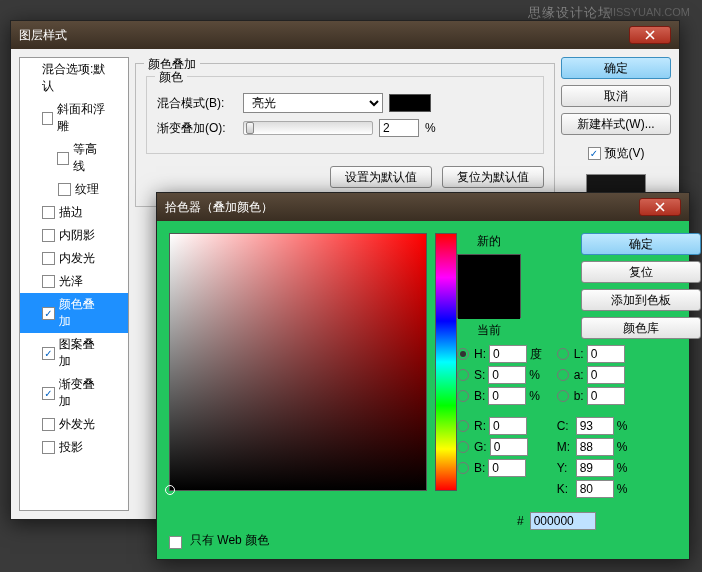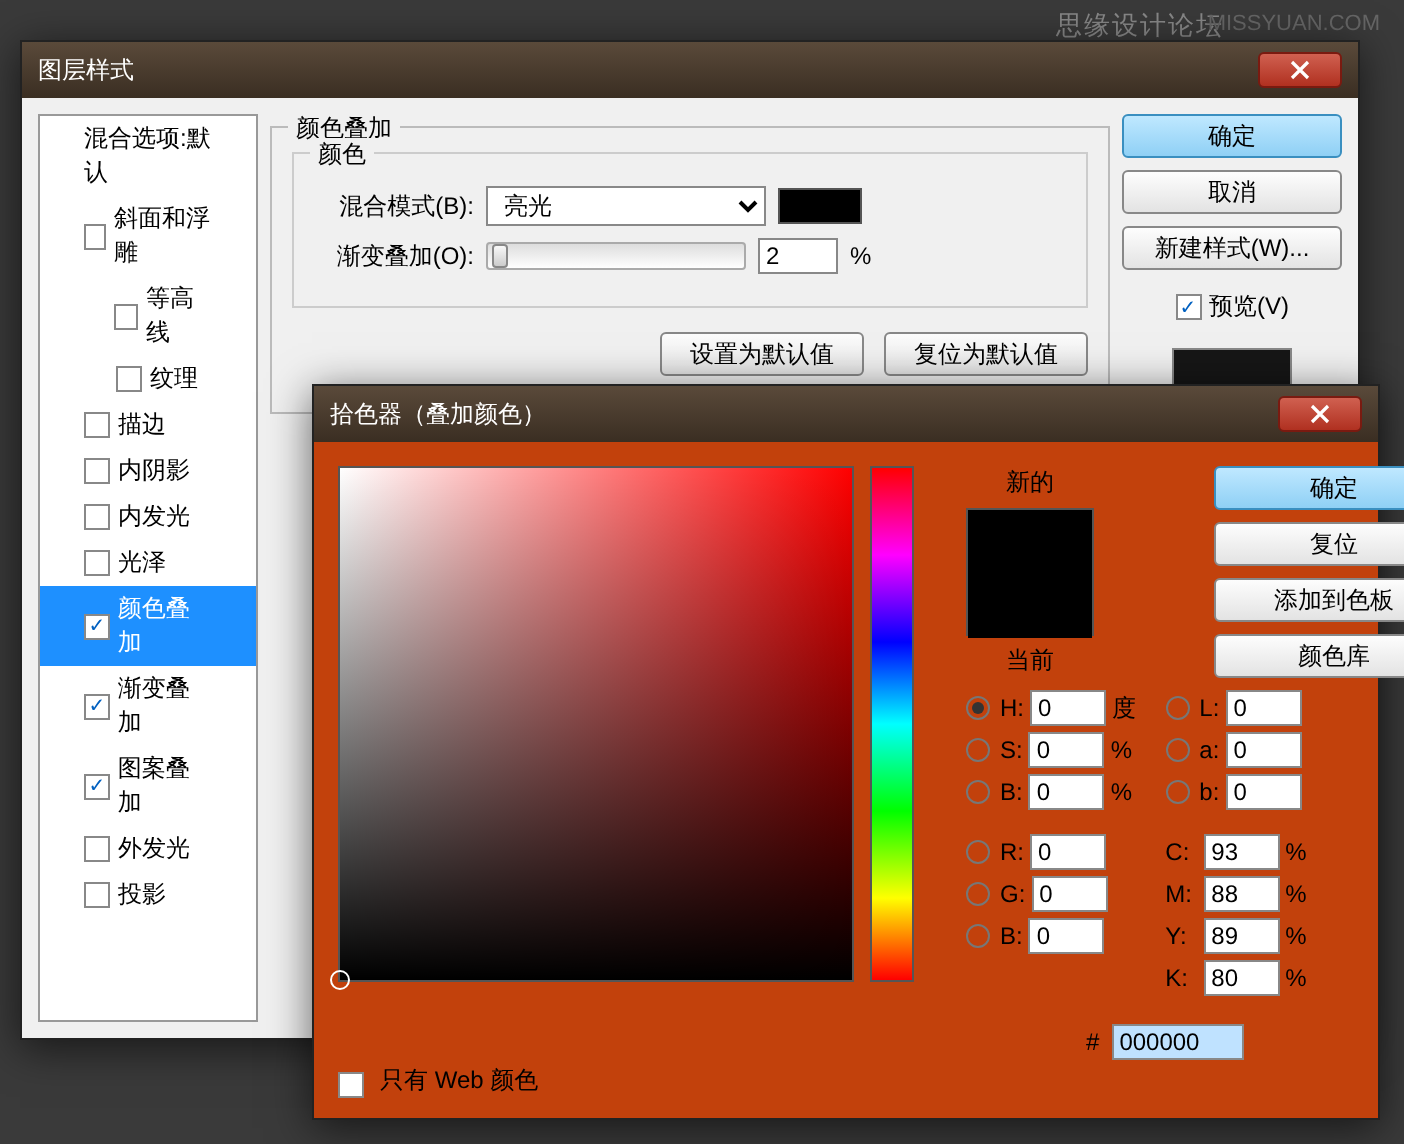--- a/index.html
+++ b/index.html
@@ -1,51 +1,51 @@
 <!DOCTYPE html>
 <html><head>
 <meta charset="utf-8">
 <style>
 *{box-sizing:border-box;margin:0;padding:0;font-family:"Microsoft YaHei",SimSun,sans-serif;font-size:12px}
 body{background:#3a3a3a;width:702px;height:572px;position:relative;overflow:hidden}
 .watermark{position:absolute;top:4px;right:90px;color:#888;font-size:13px;letter-spacing:1px}
 .watermark2{position:absolute;top:6px;right:12px;color:#666;font-size:11px}
-.dlg{position:absolute;background:#c2410c;border:1px solid #222;box-shadow:0 4px 20px rgba(0,0,0,.6)}
+.dlg{position:absolute;background:#22c55e;border:1px solid #222;box-shadow:0 4px 20px rgba(0,0,0,.6)}
 .titlebar{height:28px;background:linear-gradient(#5a4a3a,#3a2e22);color:#fff;display:flex;align-items:center;padding:0 8px;position:relative}
 .titlebar .title{flex:1}
 .closebtn{width:42px;height:18px;background:linear-gradient(#d06050,#b03020);border:1px solid #7a1a10;border-radius:3px;display:flex;align-items:center;justify-content:center;color:#fff;cursor:pointer}
 .closebtn svg{width:10px;height:10px}
 .dlg-body{background:#f0f0f0;padding:8px;display:flex;gap:6px}
 .styles-list{width:110px;border:1px solid #999;background:#fff}
 .styles-list .hdr{background:#e8e8e8;padding:4px 6px;border-bottom:1px solid #ccc}
 .styles-list .row{padding:3px 22px;display:flex;align-items:center;gap:4px;cursor:pointer}
 .styles-list .row.sel{background:#1e90ff;color:#fff}
 .styles-list .row .indent{width:12px}
 .chk{width:13px;height:13px;border:1px solid #888;background:#fff;display:inline-flex;align-items:center;justify-content:center;font-size:10px;color:#0060c0}
 .chk.on::before{content:"✓"}
 .middle{flex:1}
 .group{border:1px solid #bbb;padding:8px 10px 12px;margin-top:6px;position:relative}
 .group-title{position:absolute;top:-8px;left:8px;background:#f0f0f0;padding:0 4px}
 .inner-group{border:1px solid #ccc;padding:10px;margin-top:4px;position:relative}
 .inner-title{position:absolute;top:-8px;left:8px;background:#f0f0f0;padding:0 4px}
 .form-row{display:flex;align-items:center;gap:6px;margin:6px 0}
-.lbl{width:80px;text-align:right}
+.lbl{width:80px;text-align:left}
 select{height:20px;border:1px solid #888;background:#fff;padding:0 4px;width:140px}
 .swatch{width:42px;height:18px;border:1px solid #555;background:#000;cursor:pointer}
 .slider{width:130px;height:14px;background:linear-gradient(#ddd,#fff);border:1px solid #aaa;border-radius:2px;position:relative}
 .slider .thumb{position:absolute;left:2px;top:0;width:8px;height:12px;background:linear-gradient(#f8f8f8,#ccc);border:1px solid #888;border-radius:2px}
 .num-input{width:40px;height:18px;border:1px solid #888;padding:0 3px;background:#fff}
 .btn{height:22px;padding:0 14px;background:linear-gradient(#fdfdfd,#e3e3e3);border:1px solid #888;border-radius:3px;cursor:pointer;display:inline-flex;align-items:center;justify-content:center}
 .btn.primary{background:linear-gradient(#bfe8ff,#8fd0f5);border-color:#3a8fc0}
 .rightcol{width:110px;display:flex;flex-direction:column;gap:6px;align-items:stretch}
 .rightcol .btn{width:100%}
 .preview-chk{display:flex;align-items:center;gap:4px;justify-content:center;margin-top:4px}
 .preview-sw{width:60px;height:42px;border:1px solid #888;background:#161616;margin:6px auto 0}
 
-.cp-body{padding:12px;display:flex;gap:26px}
+.cp-body{padding:12px;display:flex;gap:0}
 .cp-left{display:flex;gap:8px}
 .sv-box{width:258px;height:258px;border:1px solid #555;background:linear-gradient(to top,#000,rgba(0,0,0,0)),linear-gradient(to right,#fff,#ff0000);position:relative;cursor:crosshair}
 .sv-cursor{position:absolute;width:10px;height:10px;border:1px solid #fff;border-radius:50%;left:-5px;bottom:-5px}
 .hue{width:22px;height:258px;border:1px solid #555;background:linear-gradient(to bottom,#f00 0%,#f0f 17%,#00f 34%,#0ff 50%,#0f0 67%,#ff0 84%,#f00 100%);position:relative;cursor:pointer}
 .cp-mid{display:flex;flex-direction:column;align-items:center;gap:4px}
 .color-compare{width:64px;height:64px;border:1px solid #555}
 .color-compare .new{height:32px;background:#000}
 .color-compare .cur{height:32px;background:#000}
 .cp-right{width:170px;display:flex;flex-direction:column;gap:6px}
 .cp-right .btn{width:120px;align-self:flex-end}
@@ -111,25 +111,25 @@
           <div class="row">
             <span class="chk"></span>
             <span>光泽</span>
           </div>
           <div class="row sel">
             <span class="chk on"></span>
             <span>颜色叠加</span>
           </div>
           <div class="row">
             <span class="chk on"></span>
+            <span>图案叠加</span>
+          </div>
+          <div class="row">
+            <span class="chk on"></span>
             <span>渐变叠加</span>
-          </div>
-          <div class="row">
-            <span class="chk on"></span>
-            <span>图案叠加</span>
           </div>
           <div class="row">
             <span class="chk"></span>
             <span>外发光</span>
           </div>
           <div class="row">
             <span class="chk"></span>
             <span>投影</span>
           </div>
         </div>

